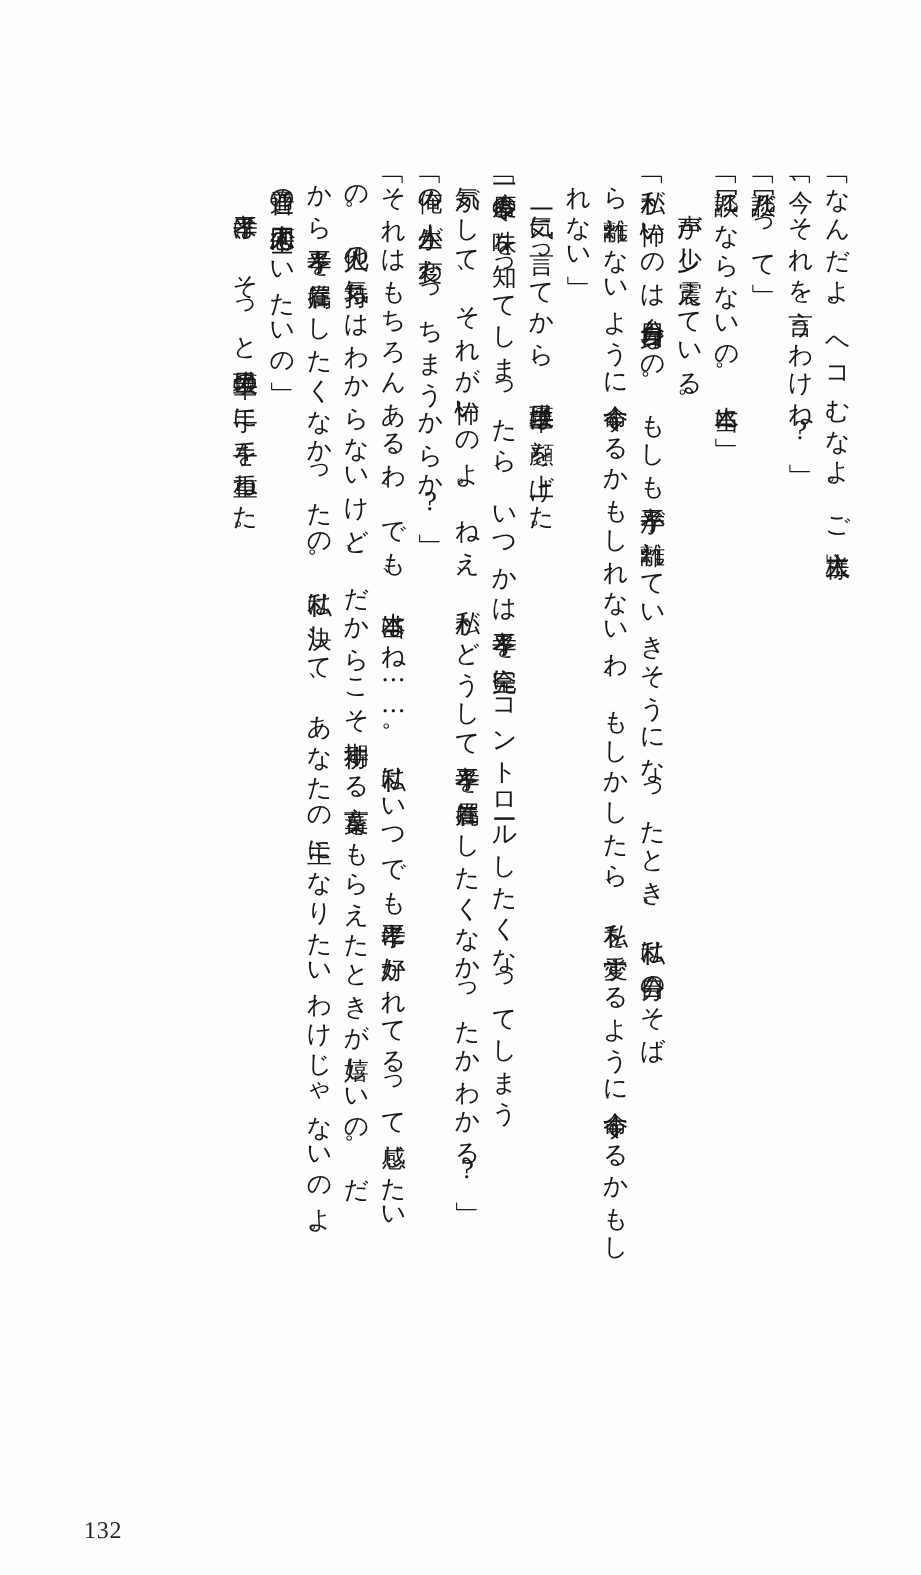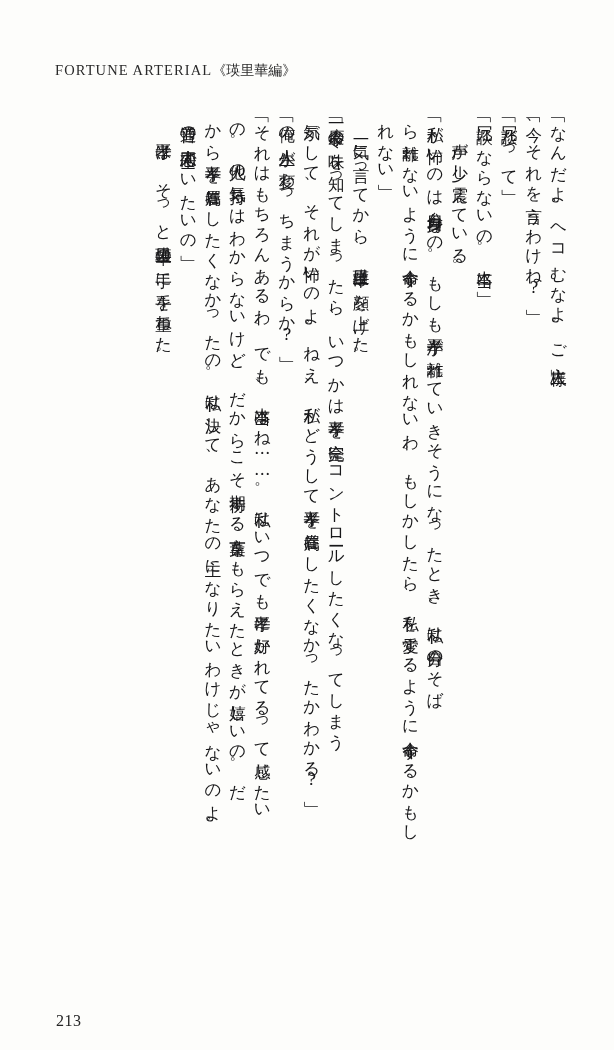--- a/index.html
+++ b/index.html
@@ -71,23 +71,20 @@
     font-size: 16px;
     color: #242424;
     letter-spacing: 0.5px;
   }
 </style>
 </head>
 <body>
 
 <div class="page">
 
-  <div class="header">
-    <span class="hdr-title">FORTUNE ARTERIAL</span><span class="hdr-sub">《瑛里華編》</span>
-  </div>
 
   <div class="textblock">
     <div class="col">「なんだよ、ヘコむなよ。ご主人様」</div>
     <div class="col">「今、それを言うわけね?」</div>
     <div class="col">「冗談だって」</div>
     <div class="col">「冗談にならないの。本当に」</div>
     <div class="col">　声が少し震えている。</div>
     <div class="col">「私が怖いのは自分自身なの。もしも孝平が離れていきそうになったとき、私は自分のそば</div>
     <div class="col">ら離れないように命令するかもしれないわ。もしかしたら、私を愛するように命令するかもし</div>
     <div class="col">れない」</div>
@@ -95,15 +92,15 @@
     <div class="col">「一度命令の味を知ってしまったら、いつかは孝平を完全にコントロールしたくなってしまう</div>
     <div class="col">気がして、それが怖いのよ。ねえ、私がどうして孝平を眷属にしたくなかったかわかる?」</div>
     <div class="col">「俺の人生が変わっちまうからか?」</div>
     <div class="col">「それはもちろんあるわ。でも、本当はね……。私はいつでも孝平に好かれてるって感じたい</div>
     <div class="col">の。他人の気持ちはわからないけど、だからこそ期待する言葉をもらえたときが嬉しいの。だ</div>
     <div class="col">から孝平を眷属にしたくなかったの。私は決して、あなたの主になりたいわけじゃないのよ。</div>
     <div class="col">普通の恋人同士でいたいの」</div>
     <div class="col">　孝平は、そっと瑛里華の手に手を重ねた。</div>
   </div>
 
-  <div class="folio">213</div>
+  <div class="folio">132</div>
 
 </div>
 
 </body></html>

